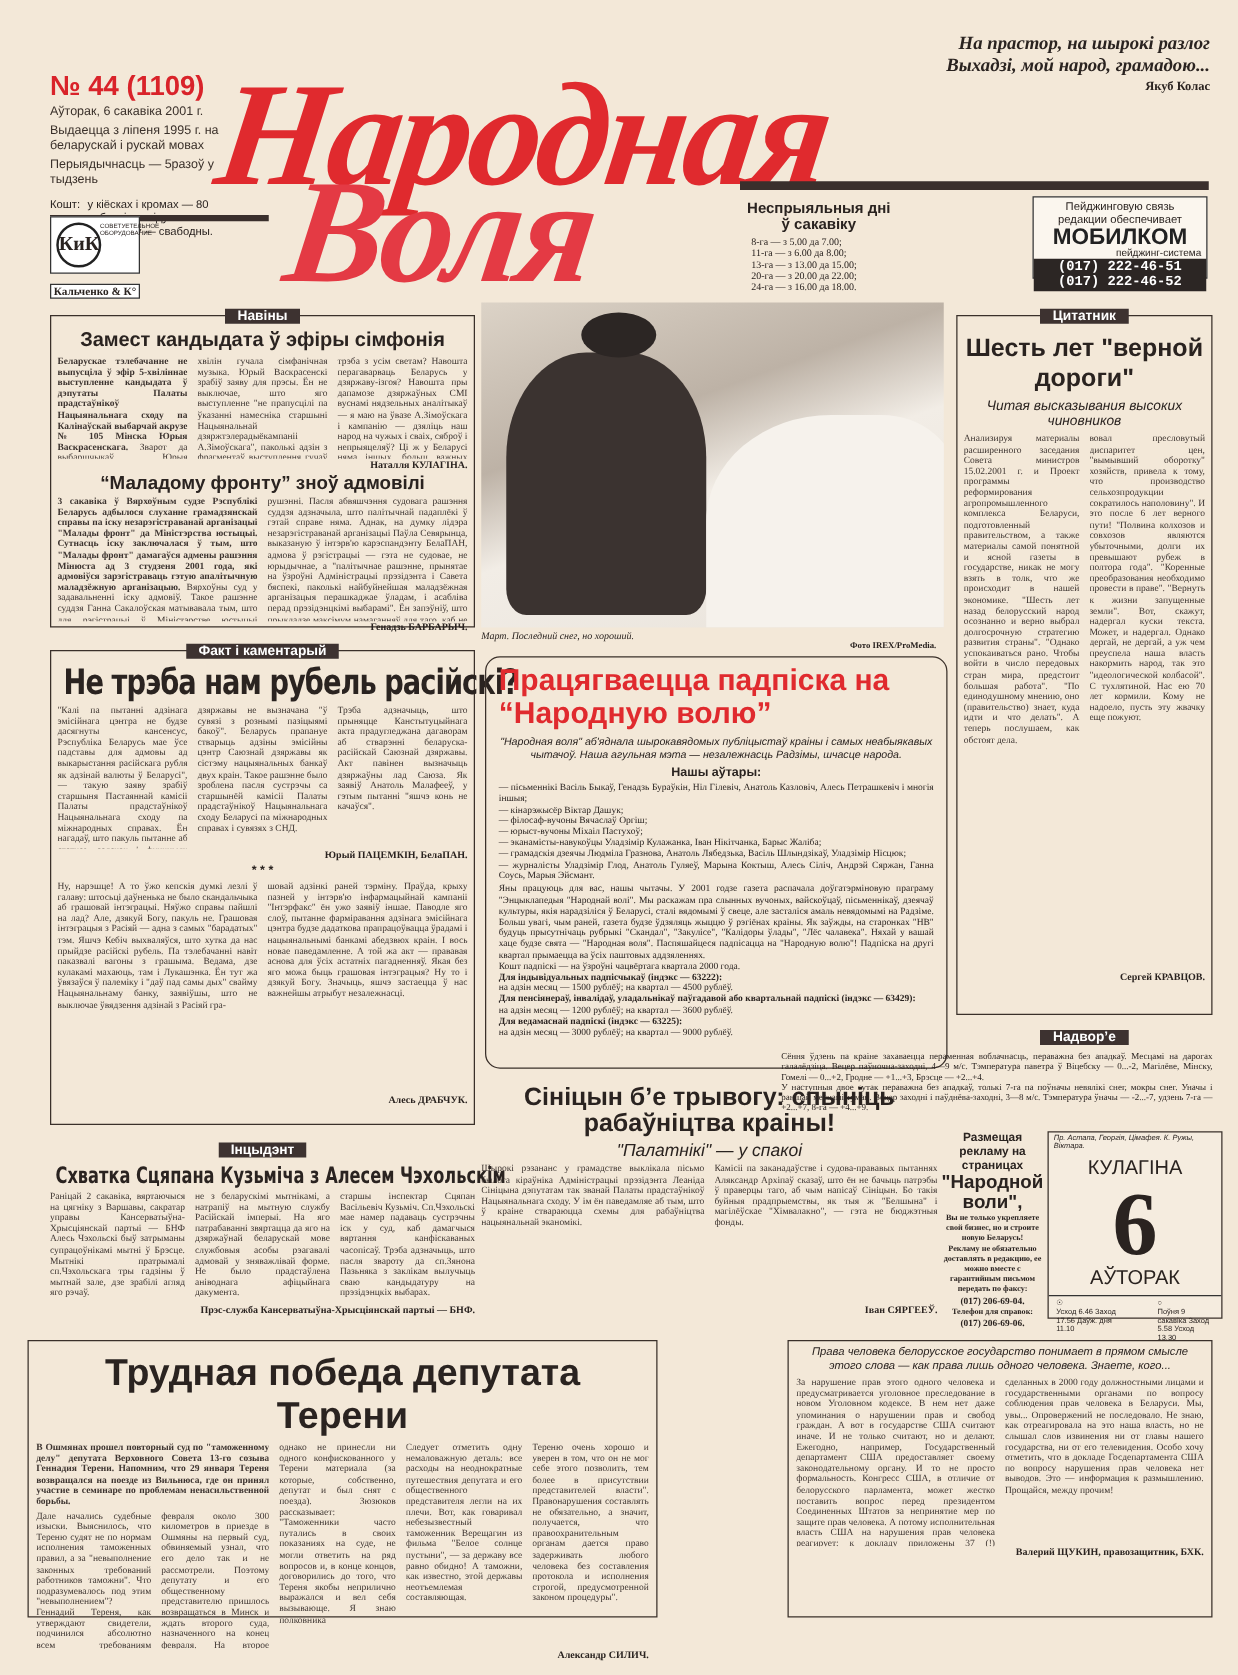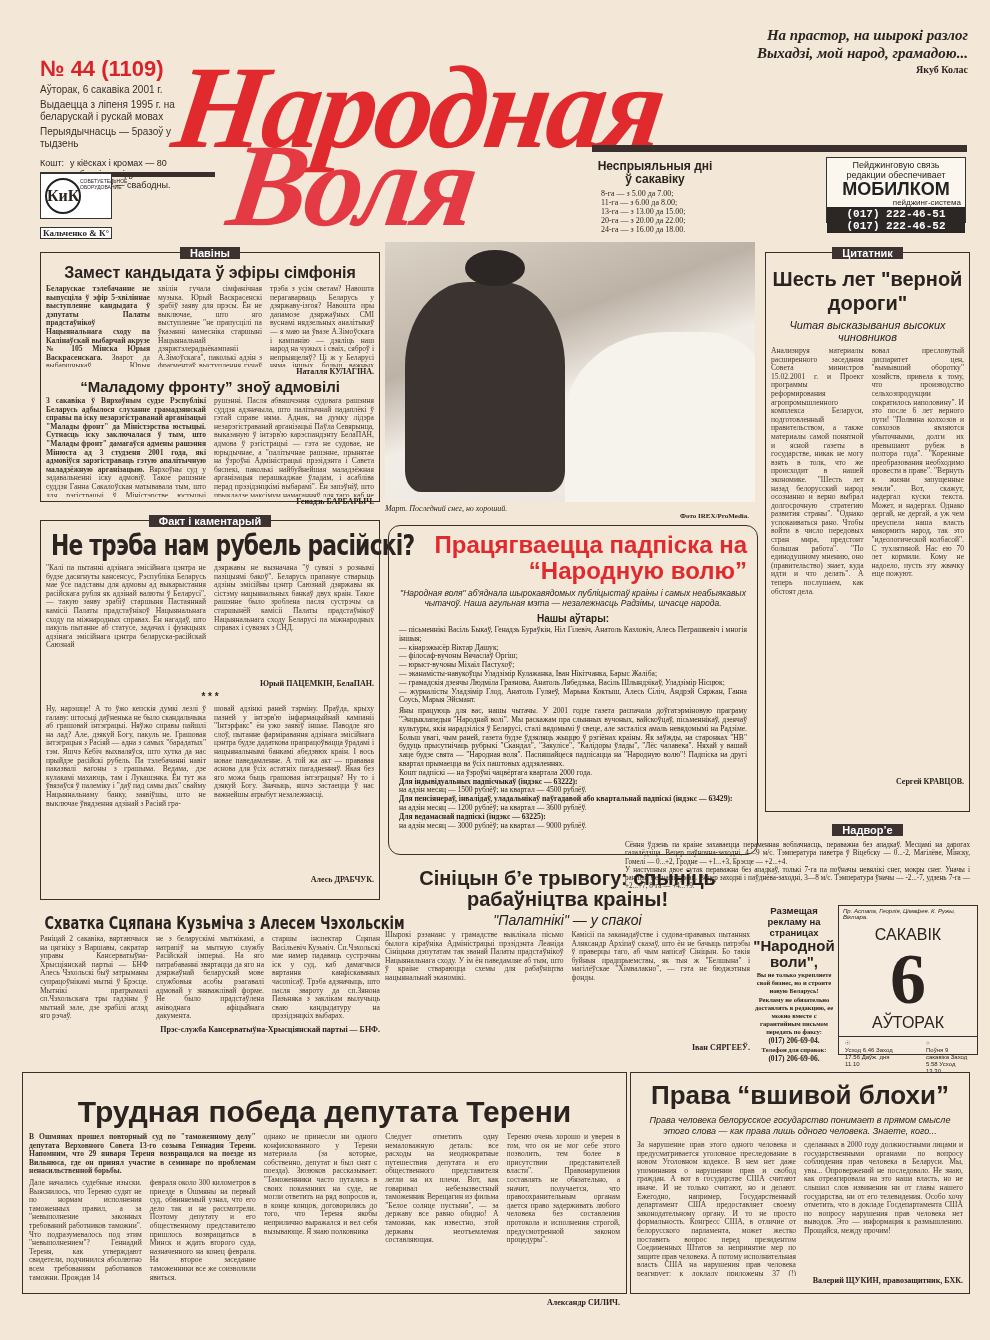--- a/index.html
+++ b/index.html
@@ -32,21 +32,21 @@
 .cols>div{flex:1;overflow:hidden}
 .sig{text-align:right;font:bold 8px "Liberation Serif",serif;color:#2a2320}
 h2.hd{font:bold 18px "Liberation Sans",sans-serif;text-align:center;color:#2a2320}
 .photo{left:385px;top:242px;width:370px;height:260px;background:linear-gradient(160deg,#dcd3c7 0%,#bdb2a6 35%,#f2ede6 55%,#e8e2da 100%);overflow:hidden}
 .photo .person{position:absolute;left:20px;top:40px;width:160px;height:210px;background:#3b3330;border-radius:40% 40% 10% 10%}
 .photo .head{position:absolute;left:80px;top:8px;width:60px;height:36px;background:#2c2624;border-radius:50%}
 .photo .car{position:absolute;left:180px;top:90px;width:200px;height:170px;background:#f6f2ec;border-radius:50% 30% 0 0}
 .caption{left:385px;top:504px;font:italic 8px "Liberation Serif",serif}
 .credit{left:680px;top:512px;font:bold 7px "Liberation Serif",serif}
 .sub-box{left:388px;top:525px;width:370px;height:330px;border:1.5px solid #3a302a;border-radius:12px;padding:6px 10px}
-.sub-title{font:bold 24px "Liberation Sans",sans-serif;color:#e02a2e;text-align:right;line-height:26px}
+.sub-title{font:bold 24px "Liberation Sans",sans-serif;color:#e02a2e;text-align:left;line-height:26px}
 .sub-lead{font:italic 8.5px "Liberation Sans",sans-serif;text-align:center;margin-top:4px;line-height:10px}
 .sub-h{font:bold 10px "Liberation Sans",sans-serif;text-align:center;margin:5px 0 2px}
 .sub-body{font:7.6px "Liberation Serif",serif;line-height:8.8px;text-align:justify}
 .calendar{left:838px;top:905px;width:140px;height:150px;border:1px solid #3a302a;text-align:center;background:#f5ecdf}
 .cal-month{font:16px "Liberation Sans",sans-serif;margin-top:18px}
 .cal-day{font:bold 72px "Liberation Serif",serif;line-height:70px}
 .cal-dow{font:16px "Liberation Sans",sans-serif}
 .cal-bottom{display:flex;justify-content:space-between;font:6px "Liberation Sans",sans-serif;padding:3px 6px;border-top:1px solid #333;margin-top:4px;text-align:left;line-height:7px}
 .ad-box{left:752px;top:905px;width:84px;height:150px;text-align:center}
 .ad-box .h{font:bold 9.5px "Liberation Sans",sans-serif;line-height:11px}
@@ -130,20 +130,21 @@
 </div>
 <div class="abs caption">Март. Последний снег, но хороший.</div>
 <div class="abs credit">Фото IREX/ProMedia.</div>
 
 <div class="abs box" style="left:40px;top:520px;width:340px;height:380px;padding:2px 5px">
   <div style="text-align:center;margin-top:-12px"><span class="rubric">Факт і каментарый</span></div>
   <h2 style="font:bold 28px 'DejaVu Sans',sans-serif;text-align:center;letter-spacing:-1px;transform:scaleX(0.78);transform-origin:center;white-space:nowrap;margin:0 -40px">Не трэба нам рубель расійскі?</h2>
   <div class="cols" style="height:115px;margin-top:2px">
     <div>"Калі па пытанні адзінага эмісійнага цэнтра не будзе дасягнуты кансенсус, Рэспубліка Беларусь мае ўсе падставы для адмовы ад выкарыстання расійскага рубля як адзінай валюты ў Беларусі", — такую заяву зрабіў старшыня Пастаяннай камісіі Палаты прадстаўнікоў Нацыянальнага сходу па міжнародных справах. Ён нагадаў, што пакуль пытанне аб статусе, задачах і функцыях адзінага эмісійнага цэнтра беларуска-расійскай Саюзнай</div>
     <div>дзяржавы не вызначана "ў сувязі з рознымі пазіцыямі бакоў". Беларусь прапануе стварыць адзіны эмісійны цэнтр Саюзнай дзяржавы як сістэму нацыянальных банкаў двух краін. Такое рашэнне было зроблена пасля сустрэчы са старшынёй камісіі Палаты прадстаўнікоў Нацыянальнага сходу Беларусі па міжнародных справах і сувязях з СНД.</div>
+    <div>Трэба адзначыць, што прыняцце Канстытуцыйнага акта прадугледжана дагаворам аб стварэнні беларуска-расійскай Саюзнай дзяржавы. Акт павінен вызначыць дзяржаўны лад Саюза. Як заявіў Анатоль Малафееў, у гэтым пытанні "яшчэ конь не качаўся".</div>
   </div>
   <div class="sig">Юрый ПАЦЕМКІН, БелаПАН.</div>
   <div style="text-align:center;font:bold 10px 'Liberation Sans',sans-serif;margin:3px 0">* * *</div>
   <div class="cols" style="height:170px">
     <div>Ну, нарэшце! А то ўжо кепскія думкі лезлі ў галаву: штосьці даўненька не было скандальчыка аб грашовай інтэграцыі. Няўжо справы пайшлі на лад? Але, дзякуй Богу, пакуль не. Грашовая інтэграцыя з Расіяй — адна з самых "барадатых" тэм. Яшчэ Кебіч выхваляўся, што хутка да нас прыйдзе расійскі рубель. Па тэлебачанні навіт паказвалі вагоны з грашыма. Ведама, дзе кулакамі махаюць, там і Лукашэнка. Ён тут жа ўвязаўся ў палеміку і "даў пад самы дых" свайму Нацыянальнаму банку, заявіўшы, што не выключае ўвядзення адзінай з Расіяй гра-</div>
     <div>шовай адзінкі раней тэрміну. Праўда, крыху пазней у інтэрв'ю інфармацыйнай кампаніі "Інтэрфакс" ён ужо заявіў іншае. Паводле яго слоў, пытанне фарміравання адзінага эмісійнага цэнтра будзе дадаткова прапрацоўвацца ўрадамі і нацыянальнымі банкамі абедзвюх краін. І вось новае паведамленне. А той жа акт — прававая аснова для ўсіх астатніх пагадненняў. Якая без яго можа быць грашовая інтэграцыя? Ну то і дзякуй Богу. Значыць, яшчэ застаецца ў нас важнейшы атрыбут незалежнасці.</div>
   </div>
   <div class="sig">Алесь ДРАБЧУК.</div>
 </div>
 
@@ -174,20 +175,21 @@
   <h2 style="font:bold 20px 'Liberation Sans',sans-serif;text-align:center;line-height:21px">Сініцын б’е трывогу: спыніць рабаўніцтва краіны!</h2>
   <div style="font:italic 14px 'Liberation Sans',sans-serif;text-align:center;margin:2px 0 3px">"Палатнікі" — у спакоі</div>
   <div class="cols" style="height:112px">
     <div>Шырокі рэзананс у грамадстве выклікала пісьмо былога кіраўніка Адміністрацыі прэзідэнта Леаніда Сініцына дэпутатам так званай Палаты прадстаўнікоў Нацыянальнага сходу. У ім ён паведамляе аб тым, што ў краіне ствараюцца схемы для рабаўніцтва нацыянальнай эканомікі.</div>
     <div>Камісіі па заканадаўстве і судова-прававых пытаннях Аляксандр Архіпаў сказаў, што ён не бачыць патрэбы ў праверцы таго, аб чым напісаў Сініцын. Бо такія буйныя прадпрыемствы, як тыя ж "Белшына" і магілёўскае "Хімвалакно", — гэта не бюджэтныя фонды.</div>
   </div>
   <div class="sig">Іван СЯРГЕЕЎ.</div>
 </div>
 
 <div class="abs" style="left:40px;top:910px;width:340px;height:155px">
+  <div style="text-align:center"><span class="rubric">Інцыдэнт</span></div>
   <h2 style="font:bold 18px 'DejaVu Sans',sans-serif;text-align:center;transform:scaleX(0.72);white-space:nowrap;margin:2px -60px;color:#2a2320">Схватка Сцяпана Кузьміча з Алесем Чэхольскім</h2>
   <div class="cols" style="height:90px">
     <div>Раніцай 2 сакавіка, вяртаючыся на цягніку з Варшавы, сакратар управы Кансерватыўна-Хрысціянскай партыі — БНФ Алесь Чэхольскі быў затрыманы супрацоўнікамі мытні ў Брэсце. Мытнікі пратрымалі сп.Чэхольскага тры гадзіны ў мытнай зале, дзе зрабілі агляд яго рэчаў.</div>
     <div>не з беларускімі мытнікамі, а натрапіў на мытную службу Расійскай імперыі. На яго патрабаванні звяртацца да яго на дзяржаўнай беларускай мове службовыя асобы рэагавалі адмовай у зняважлівай форме. Не было прадстаўлена аніводнага афіцыйнага дакумента.</div>
     <div>старшы інспектар Сцяпан Васільевіч Кузьміч. Сп.Чэхольскі мае намер падаваць сустрэчны іск у суд, каб дамагчыся вяртання канфіскаваных часопісаў. Трэба адзначыць, што пасля звароту да сп.Зянона Пазьняка з заклікам вылучыць сваю кандыдатуру на прэзідэнцкіх выбарах.</div>
   </div>
   <div class="sig">Прэс-служба Кансерватыўна-Хрысціянскай партыі — БНФ.</div>
 </div>
 
 <div class="abs box" style="left:765px;top:252px;width:205px;height:560px;padding:2px 5px">
@@ -214,44 +216,43 @@
   <div class="big">"Народной воли",</div>
   <div class="t">Вы не только укрепляете свой бизнес, но и строите новую Беларусь!</div>
   <div class="t">Рекламу не обязательно доставлять в редакцию, ее можно вместе с гарантийным письмом передать по факсу:</div>
   <div class="t" style="font-size:7.5px">(017) 206-69-04.</div>
   <div class="t">Телефон для справок:</div>
   <div class="t" style="font-size:7.5px">(017) 206-69-06.</div>
 </div>
 
 <div class="abs calendar">
   <div style="font:italic 6px 'Liberation Sans',sans-serif;text-align:left;padding:2px 4px">Пр. Астапа, Георгія, Цімафея. К. Ружы, Віктара.</div>
-  <div class="cal-month" style="margin-top:4px">САКАВІК</div>
+  <div class="cal-month" style="margin-top:4px">КУЛАГІНА</div>
   <div class="cal-day">6</div>
   <div class="cal-dow">АЎТОРАК</div>
   <div class="cal-bottom">
     <div><span>☉</span><div style="width:50px">Усход 6.46 Заход 17.56 Даўж. дня 11.10</div></div>
     <div><span>○</span><div style="width:45px">Поўня 9 сакавіка Заход 5.58 Усход 13.30</div></div>
   </div>
 </div>
 
-<div class="abs box" style="left:22px;top:1072px;width:605px;height:222px;padding:18px 6px">
+<div class="abs box" style="left:22px;top:1072px;width:504px;height:222px;padding:5px 6px">
   <h2 style="font:bold 30px 'Liberation Sans',sans-serif;text-align:center;margin:4px 0">Трудная победа депутата Терени</h2>
   <div class="cols" style="height:165px">
     <div style="flex:2"><b>В Ошмянах прошел повторный суд по "таможенному делу" депутата Верховного Совета 13-го созыва Геннадия Терени. Напомним, что 29 января Тереня возвращался на поезде из Вильнюса, где он принял участие в семинаре по проблемам ненасильственной борьбы.</b><div style="display:flex;gap:8px;margin-top:3px">
           <div>Дале начались судебные изыски. Выяснилось, что Тереню судят не по нормам исполнения таможенных правил, а за "невыполнение законных требований работников таможни". Что подразумевалось под этим "невыполнением"? Геннадий Тереня, как утверждают свидетели, подчинился абсолютно всем требованиям работников таможни. Прождав 14</div>
           <div>февраля около 300 километров в приезде в Ошмяны на первый суд, обвиняемый узнал, что его дело так и не рассмотрели. Поэтому депутату и его общественному представителю пришлось возвращаться в Минск и ждать второго суда, назначенного на конец февраля. На второе заседание таможенники все же соизволили явиться.</div>
         </div></div>
     <div>однако не принесли ни одного конфискованного у Терени материала (за которые, собственно, депутат и был снят с поезда). Зюзюков рассказывает: "Таможенники часто путались в своих показаниях на суде, не могли ответить на ряд вопросов и, в конце концов, договорились до того, что Тереня якобы неприлично выражался и вел себя вызывающе. Я знаю полковника</div>
     <div>Следует отметить одну немаловажную деталь: все расходы на неоднократные путешествия депутата и его общественного представителя легли на их плечи. Вот, как говаривал небезызвестный таможенник Верещагин из фильма "Белое солнце пустыни", — за державу все равно обидно! А таможни, как известно, этой державы неотъемлемая составляющая.</div>
     <div>Тереню очень хорошо и уверен в том, что он не мог себе этого позволить, тем более в присутствии представителей власти". Правонарушения составлять не обязательно, а значит, получается, что правоохранительным органам дается право задерживать любого человека без составления протокола и исполнения строгой, предусмотренной законом процедуры".</div>
   </div>
   <div class="sig">Александр СИЛИЧ.</div>
 </div>
 
 <div class="abs box" style="left:630px;top:1072px;width:340px;height:222px;padding:3px 6px">
-  <h2 style="font:bold 26px 'Liberation Sans',sans-serif;text-align:center;margin:4px 0">Права “вшивой блохи”</h2>
   <div style="font:italic 9px 'Liberation Sans',sans-serif;text-align:center;line-height:11px;margin-bottom:4px">Права человека белорусское государство понимает в прямом смысле этого слова — как права лишь одного человека. Знаете, кого...</div>
   <div class="cols" style="height:135px">
     <div>За нарушение прав этого одного человека и предусматривается уголовное преследование в новом Уголовном кодексе. В нем нет даже упоминания о нарушении прав и свобод граждан. А вот в государстве США считают иначе. И не только считают, но и делают. Ежегодно, например, Государственный департамент США предоставляет своему законодательному органу. И то не просто формальность. Конгресс США, в отличие от белорусского парламента, может жестко поставить вопрос перед президентом Соединенных Штатов за непринятие мер по защите прав человека. А потому исполнительная власть США на нарушения прав человека реагирует: к докладу приложены 37 (!) заявлений,</div>
     <div>сделанных в 2000 году должностными лицами и государственными органами по вопросу соблюдения прав человека в Беларуси. Мы, увы... Опровержений не последовало. Не знаю, как отреагировала на это наша власть, но не слышал слов извинения ни от главы нашего государства, ни от его телевидения. Особо хочу отметить, что в докладе Госдепартамента США по вопросу нарушения прав человека нет выводов. Это — информация к размышлению. Прощайся, между прочим!</div>
   </div>
   <div class="sig">Валерий ЩУКИН, правозащитник, БХК.</div>
 </div>
 
 </body></html>

